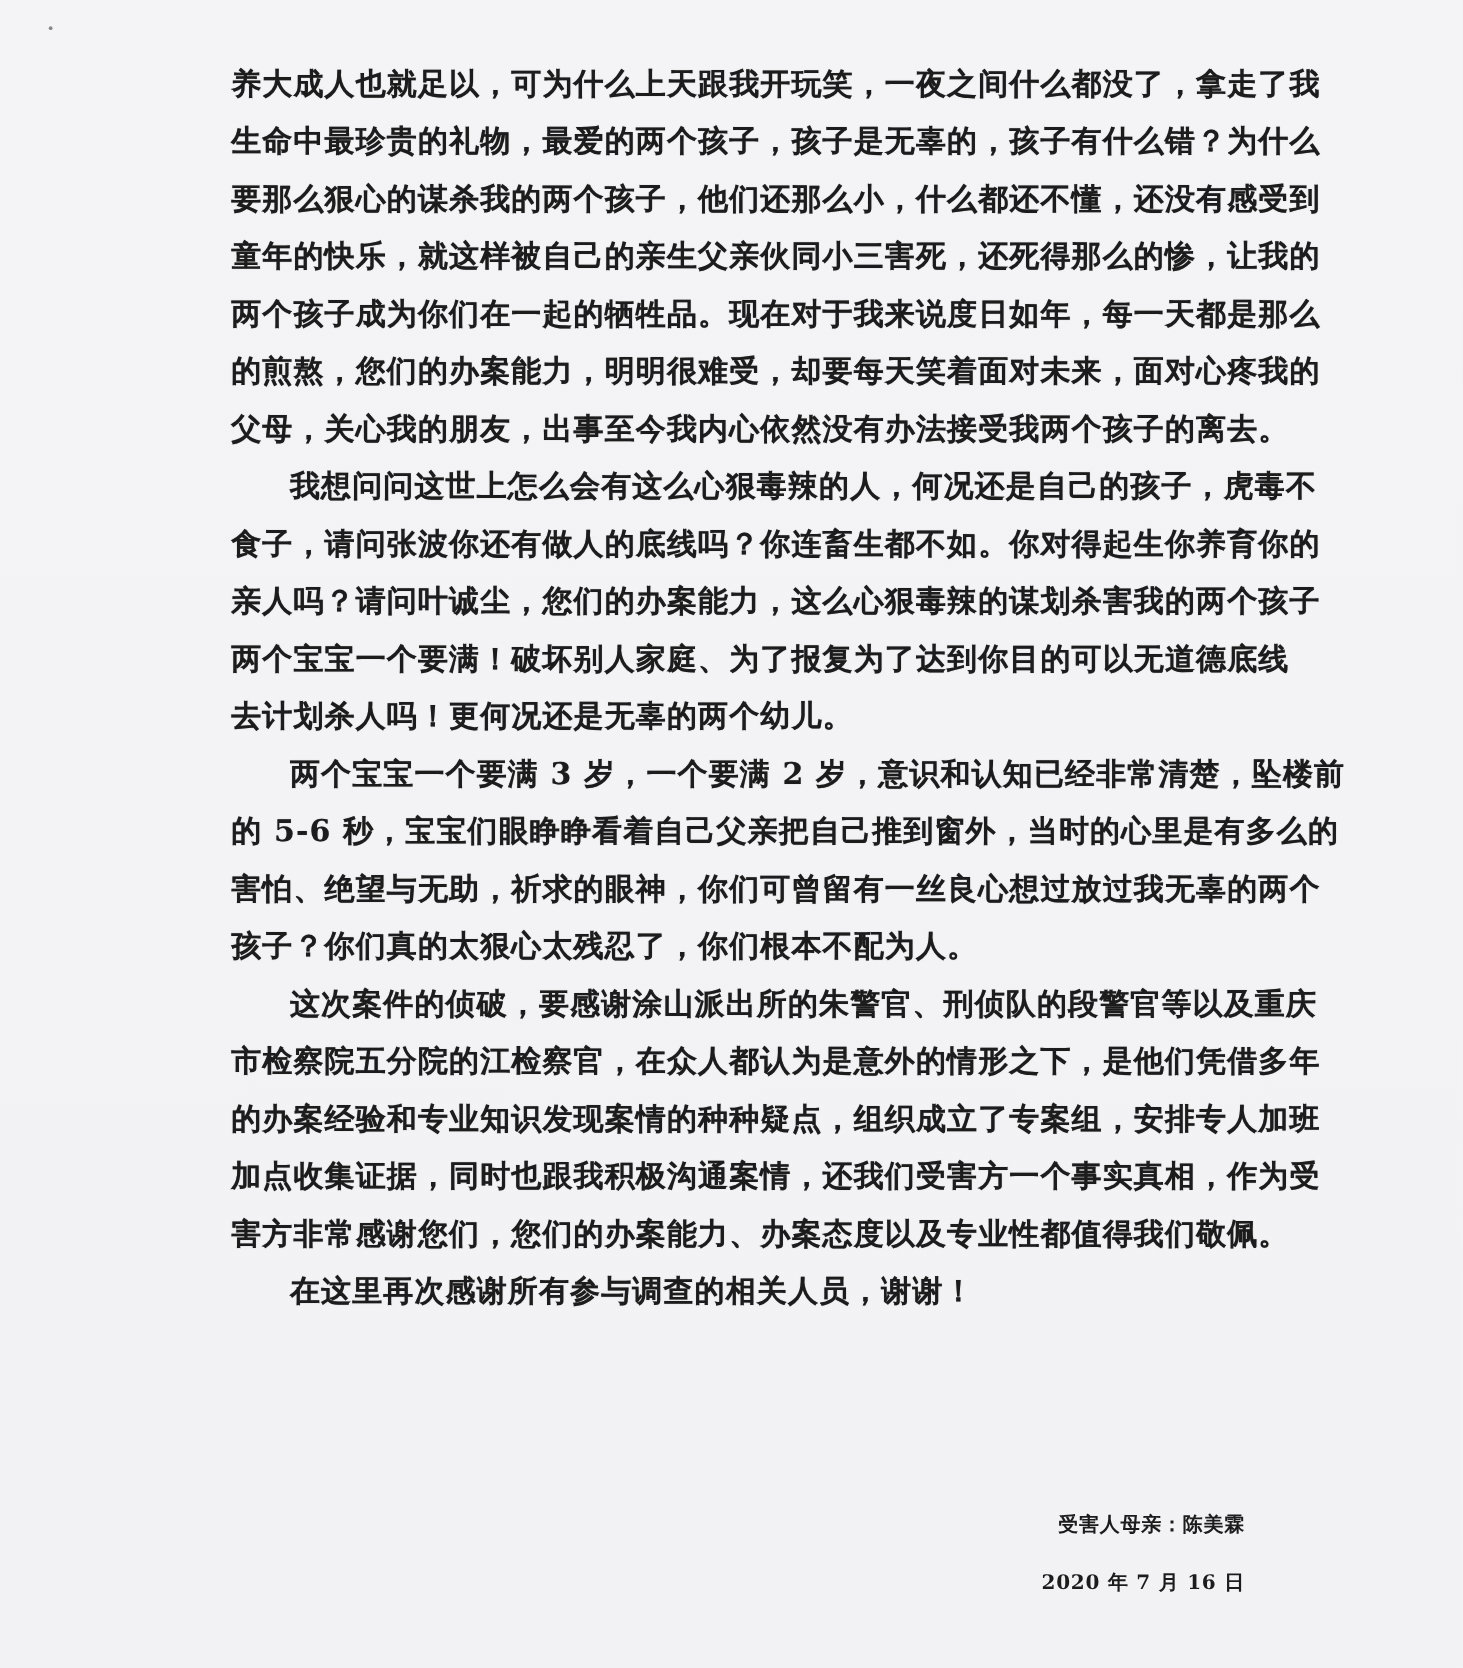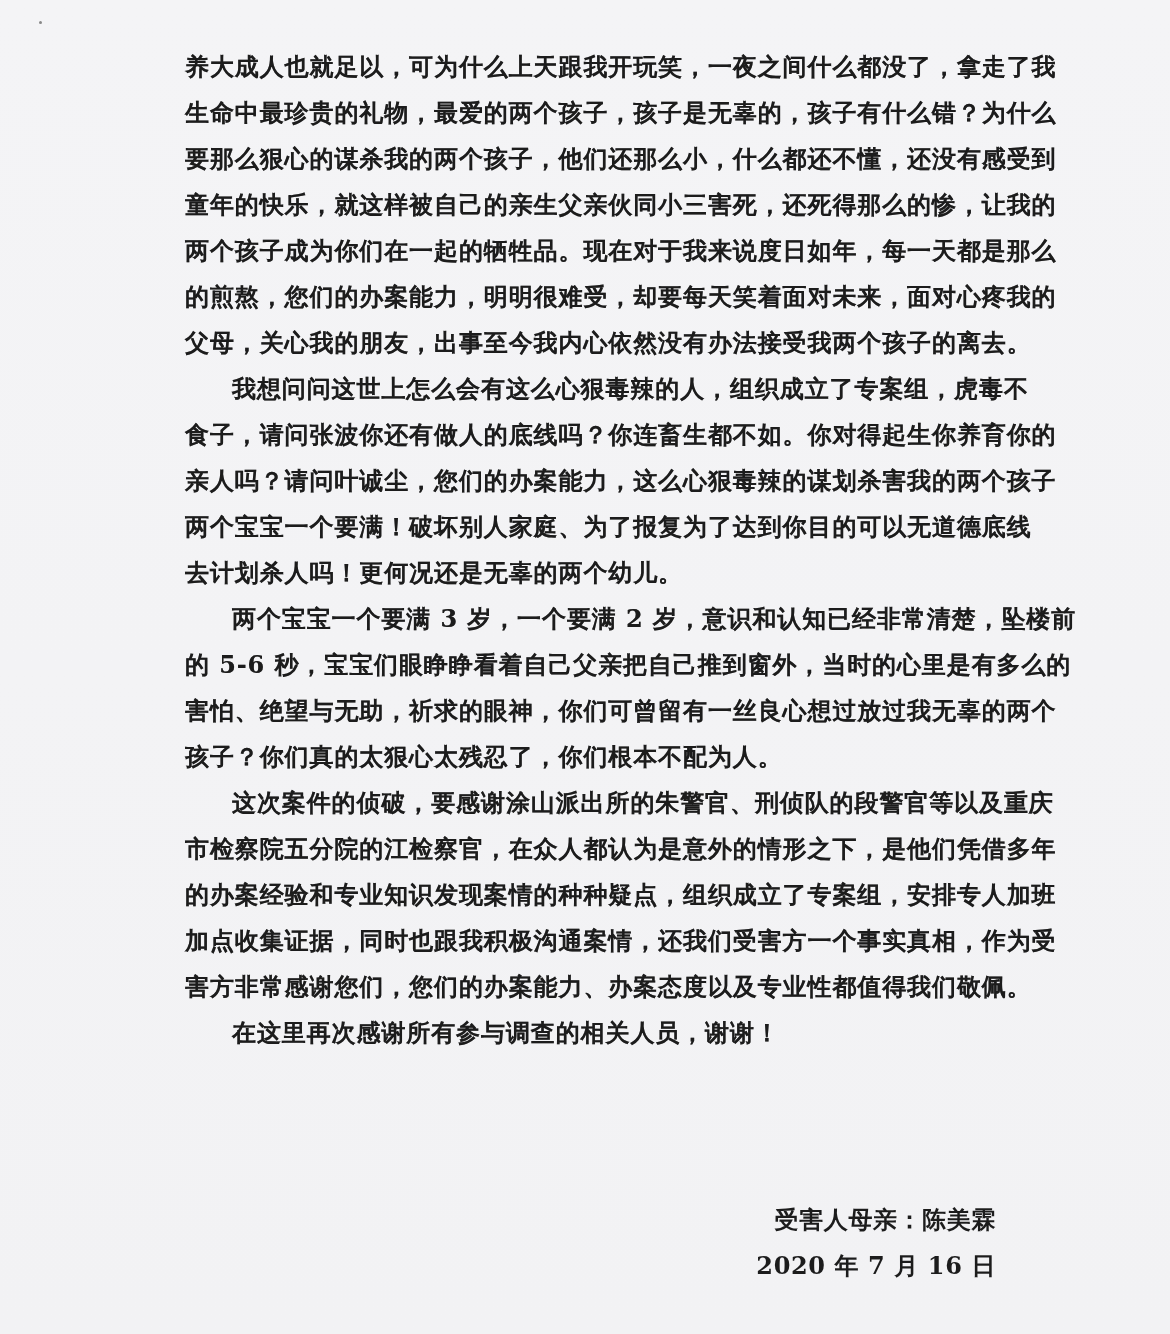--- a/index.html
+++ b/index.html
@@ -44,21 +44,21 @@
   }
   .line.indent {
     padding-left: 47px;
   }
   .signature {
     position: absolute;
     right: 174px;
     top: 1197px;
     text-align: right;
     font-family: "DejaVu Serif", "Liberation Serif", serif;
-    font-size: 24px;
+    font-size: 16px;
     font-weight: bold;
     color: #1c1c1c;
   }
   .sig-line {
     height: 46px;
     line-height: 46px;
     white-space: nowrap;
     letter-spacing: 0.6px;
   }
 </style>
@@ -74,21 +74,21 @@
       <div class="line">养大成人也就足以，可为什么上天跟我开玩笑，一夜之间什么都没了，拿走了我</div>
       <div class="line">生命中最珍贵的礼物，最爱的两个孩子，孩子是无辜的，孩子有什么错？为什么</div>
       <div class="line">要那么狠心的谋杀我的两个孩子，他们还那么小，什么都还不懂，还没有感受到</div>
       <div class="line">童年的快乐，就这样被自己的亲生父亲伙同小三害死，还死得那么的惨，让我的</div>
       <div class="line">两个孩子成为你们在一起的牺牲品。现在对于我来说度日如年，每一天都是那么</div>
       <div class="line">的煎熬，您们的办案能力，明明很难受，却要每天笑着面对未来，面对心疼我的</div>
       <div class="line">父母，关心我的朋友，出事至今我内心依然没有办法接受我两个孩子的离去。</div>
     </div>
 
     <div>
-      <div class="line indent">我想问问这世上怎么会有这么心狠毒辣的人，组织成立了专案组，虎毒不</div>
+      <div class="line indent">我想问问这世上怎么会有这么心狠毒辣的人，何况还是自己的孩子，虎毒不</div>
       <div class="line">食子，请问张波你还有做人的底线吗？你连畜生都不如。你对得起生你养育你的</div>
       <div class="line">亲人吗？请问叶诚尘，您们的办案能力，这么心狠毒辣的谋划杀害我的两个孩子</div>
       <div class="line">两个宝宝一个要满！破坏别人家庭、为了报复为了达到你目的可以无道德底线</div>
       <div class="line">去计划杀人吗！更何况还是无辜的两个幼儿。</div>
     </div>
 
     <div>
       <div class="line indent">两个宝宝一个要满 3 岁，一个要满 2 岁，意识和认知已经非常清楚，坠楼前</div>
       <div class="line">的 5-6 秒，宝宝们眼睁睁看着自己父亲把自己推到窗外，当时的心里是有多么的</div>
       <div class="line">害怕、绝望与无助，祈求的眼神，你们可曾留有一丝良心想过放过我无辜的两个</div>

